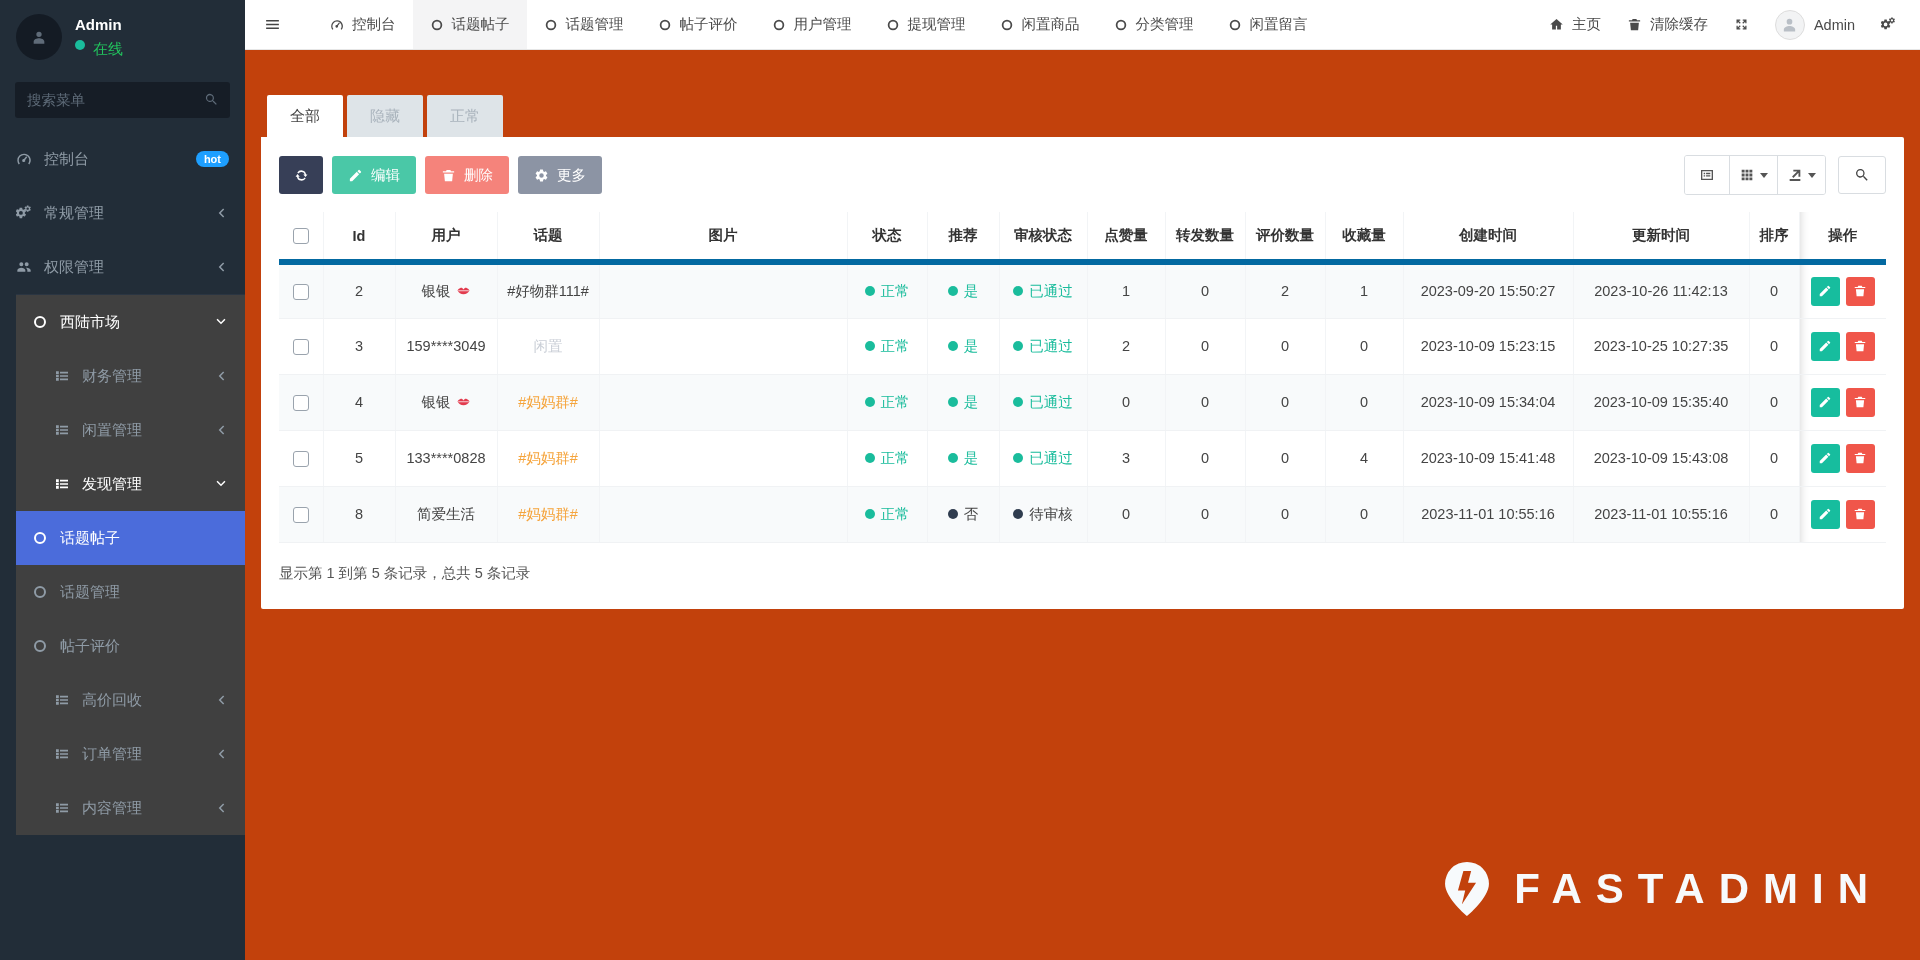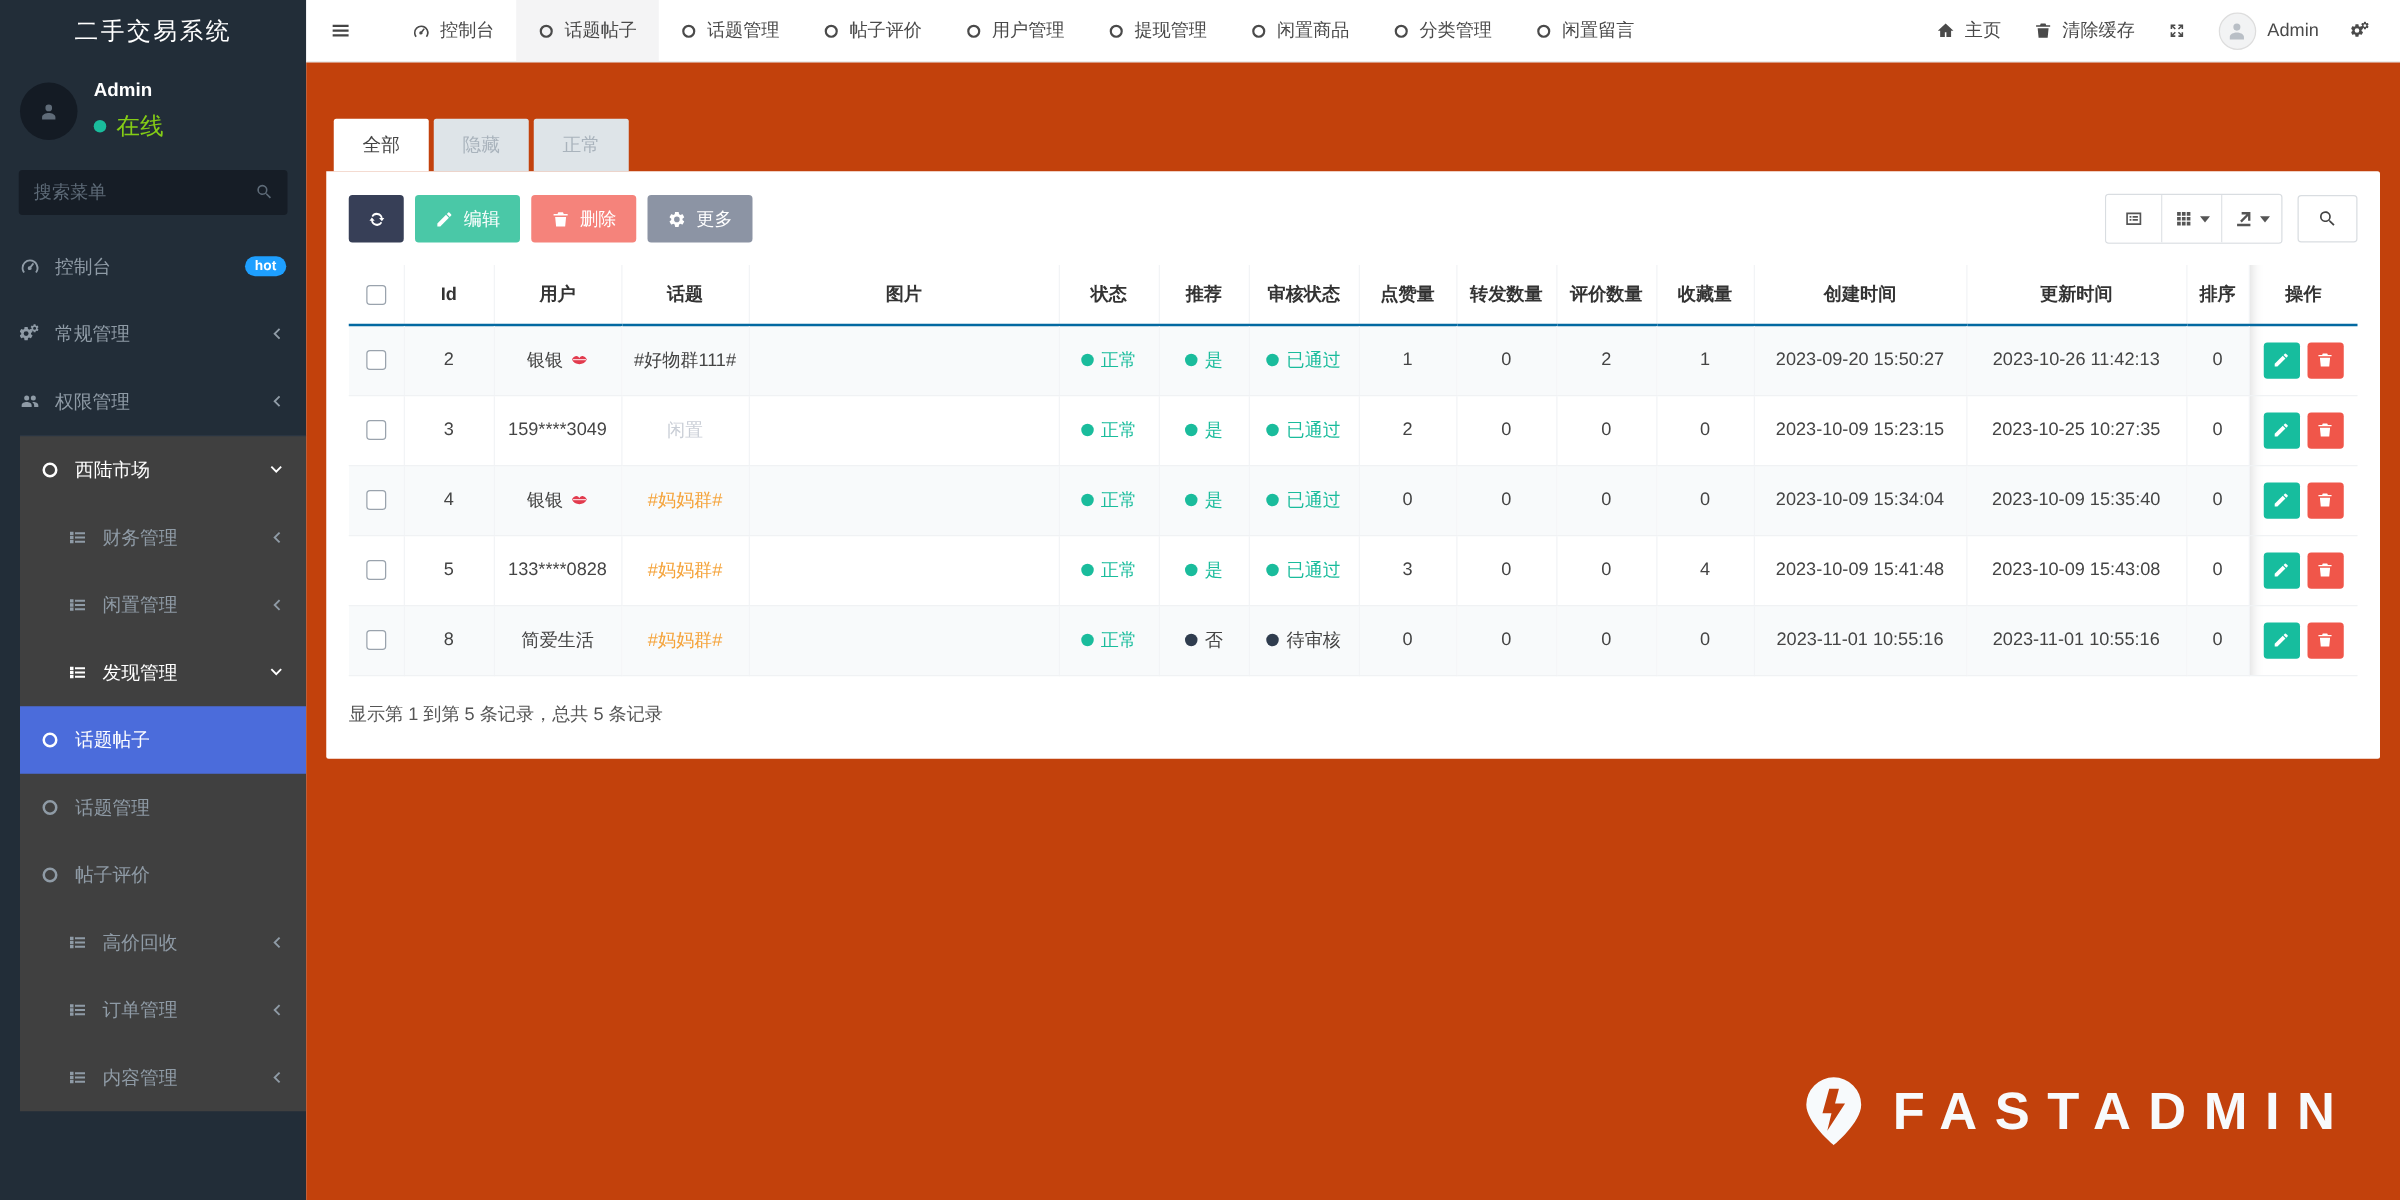--- a/index.html
+++ b/index.html
@@ -7,21 +7,21 @@
   body { font-family:"Liberation Sans","DejaVu Sans",sans-serif; background:#edf1f4; font-size:14.5px; }
   .app { display:flex; width:100%; height:100%; }
 
   
   .sidebar { width:245px; flex-shrink:0; background:#222d38; color:#8f9ba6; display:flex; flex-direction:column; overflow:hidden; }
   .brand { height:50px; display:flex; align-items:center; justify-content:center; color:#fff; font-size:19px; letter-spacing:2px; font-weight:500; flex-shrink:0; }
   .user-panel { display:flex; align-items:center; gap:13px; padding:14px 16px 12px; flex-shrink:0; }
   .avatar { width:46px; height:46px; border-radius:50%; background:#141b24; display:flex; align-items:center; justify-content:center; color:#5f6b78; flex-shrink:0; }
   .avatar svg { width:26px; height:26px; }
   .user-name { color:#fff; font-weight:bold; font-size:15px; margin-bottom:7px; }
-  .user-status { display:flex; align-items:center; gap:8px; color:#84cc16; font-size:19px; }
+  .user-status { display:flex; align-items:flex-start; gap:8px; color:#22c55e; font-size:15px; }
   .user-status .dot { width:10px; height:10px; }
   .search-box { margin:10px 15px 14px; position:relative; flex-shrink:0; }
   .search-box input { width:100%; height:36px; background:#161d26; border:none; border-radius:3px; color:#cfd6dd; padding:0 36px 0 12px; font-size:14.5px; outline:none; font-family:inherit; }
   .search-box input::placeholder { color:#5d6a77; }
   .search-box .ic { position:absolute; right:11px; top:10px; color:#5d6a77; }
   .search-box .ic svg { width:15px; height:15px; }
 
   .menu { list-style:none; flex:1; font-size:15px; }
   .menu ul { list-style:none; }
   .mi { height:54px; display:flex; align-items:center; gap:12px; padding:0 16px; cursor:pointer; color:#8f9ba6; }
@@ -71,21 +71,21 @@
   .gbtn { min-width:45px; height:38px; background:#fff; display:flex; align-items:center; justify-content:center; gap:5px; color:#555; border:none; border-right:1px solid #d9dde1; cursor:pointer; padding:0 9px; }
   .gbtn:last-child { border-right:none; }
   .gbtn .ic svg { width:16px; height:16px; }
   .btn-search { width:48px; height:38px; background:#fff; border:1px solid #d9dde1; border-radius:3px; margin-left:12px; display:flex; align-items:center; justify-content:center; color:#444; cursor:pointer; }
   .btn-search .ic svg { width:16px; height:16px; }
   .caret { width:0; height:0; border-left:4px solid transparent; border-right:4px solid transparent; border-top:5px solid #555; display:inline-block; }
 
   table { width:100%; border-collapse:collapse; table-layout:fixed; }
   th,td { text-align:center; border-right:1px solid #f2f4f6; overflow:hidden; white-space:nowrap; }
   th:last-child,td:last-child { border-right:none; }
-  th { font-weight:bold; font-size:14.5px; color:#333; padding:14px 4px; border-bottom:2px solid #0369a1; }
+  th { font-weight:bold; font-size:14.5px; color:#333; padding:14px 4px; border-bottom:6px solid #0369a1; }
   td { font-size:14.5px; color:#444; height:56px; padding:0 4px; border-bottom:1px solid #f0f2f4; }
   tr.striped td { background:#f8fafb; }
   .td-actions, tr td.td-actions { background:#fff !important; border-left:1px solid #e6eaee; box-shadow:inset 12px 0 10px -12px rgba(0,0,0,0.18); }
   .cb { width:16px; height:16px; border:1.5px solid #9aa3ad; border-radius:3px; display:inline-block; background:#fff; cursor:pointer; vertical-align:middle; }
   .dot { width:10px; height:10px; border-radius:50%; display:inline-block; background:#1abc9c; }
   .st { display:inline-flex; align-items:center; gap:6px; }
   .st-teal { color:#1abc9c; } .st-teal .dot { background:#1abc9c; }
   .st-dark { color:#444; } .st-dark .dot { background:#2f3c4e; }
   .topic-dark { color:#444; } .topic-orange { color:#f5a43c; } .topic-muted { color:#c9ced6; }
   .user-cell { display:inline-flex; align-items:center; gap:5px; }
@@ -99,21 +99,20 @@
   .watermark { position:absolute; right:38px; bottom:40px; display:flex; align-items:center; gap:16px; color:#f7fafc; pointer-events:none; }
   .watermark .ic svg { width:62px; height:62px; }
   .wm-text { font-size:42px; font-weight:bold; letter-spacing:14px; color:#f7fafc; }
 </style>
 </head>
 <body>
 
 <div class="app">
 
   <aside class="sidebar">
-    <div class="brand">二手交易系统</div>
     <div class="user-panel">
       <div class="avatar">
           <span class="ic">
             <svg viewBox="0 0 24 24" fill="currentColor">
               <path d="M12 12a4 4 0 1 0 0-8 4 4 0 0 0 0 8zm0 2c-3.3 0-8 1.7-8 5v3h16v-3c0-3.3-4.7-5-8-5z"></path>
             </svg>
           </span>
         </div>
       <div>
         <div class="user-name">Admin</div>

